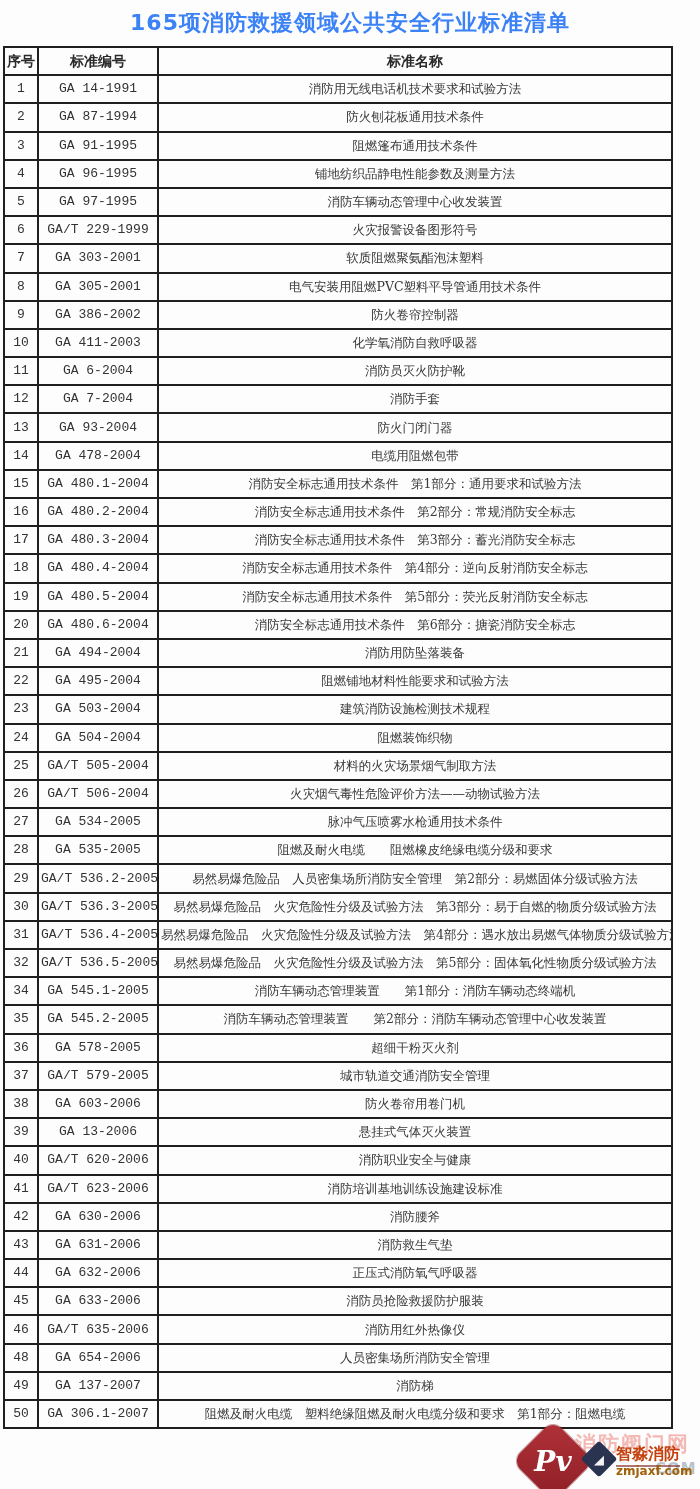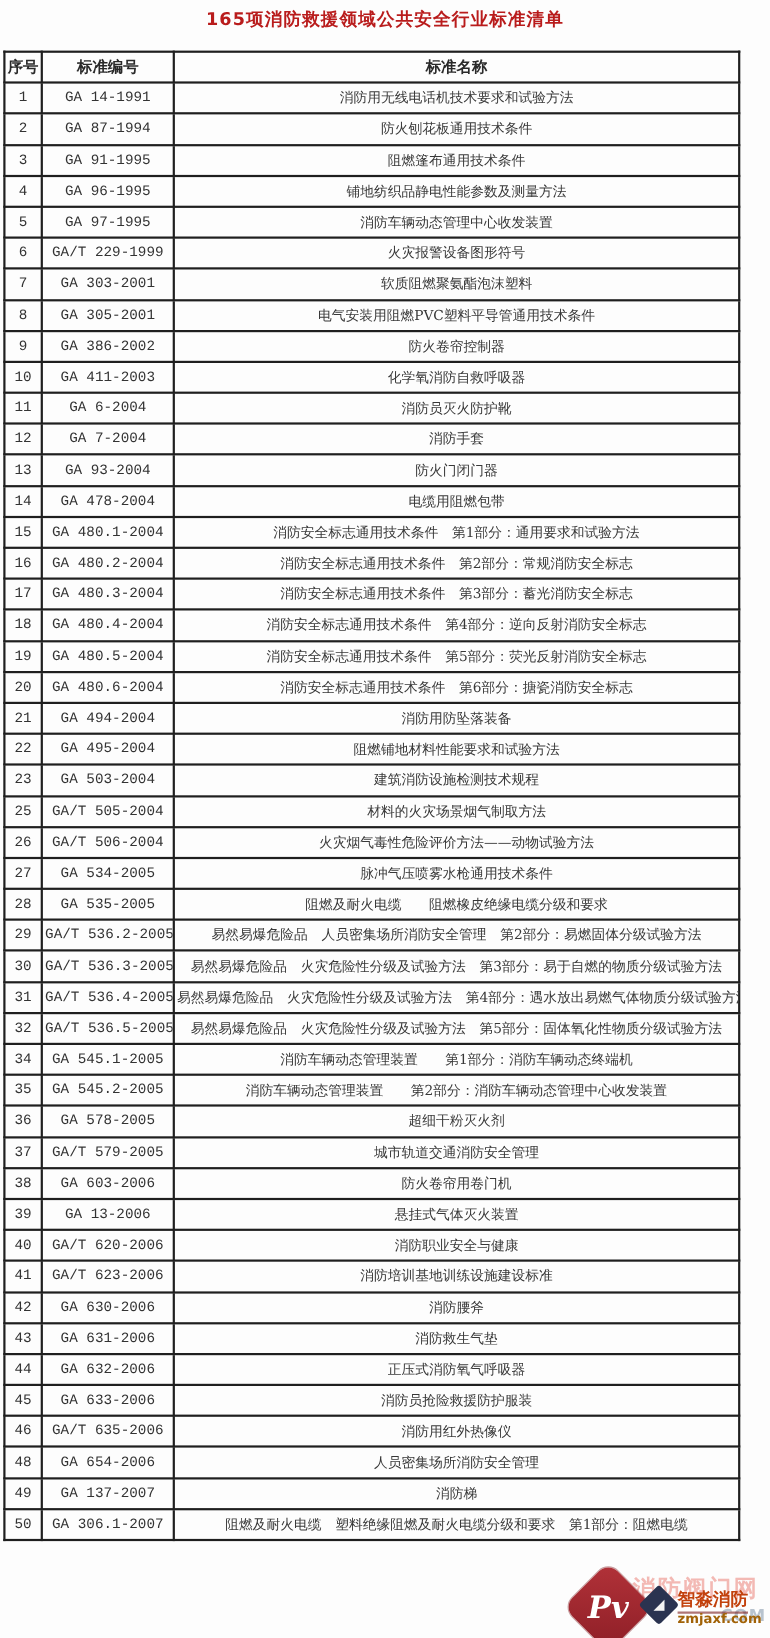--- a/index.html
+++ b/index.html
@@ -10,22 +10,22 @@
     font-family:"DejaVu Serif", serif;
     color:#3a3a3a;
     overflow:hidden;
     margin:0 auto;
   }
   .doc-title {
     position:absolute; top:8px; left:0; width:100%;
     text-align:center;
     font-family:"DejaVu Sans", sans-serif;
     font-weight:bold;
-    font-size:16px;
-    color:#b91c1c;
+    font-size:22px;
+    color:#3b82f6;
     letter-spacing:1px;
   }
   table.standards {
     position:absolute; left:3px; top:46px;
     width:670px;
     border-collapse:collapse;
     table-layout:fixed;
   }
   table.standards col.c-index { width:34px; }
   table.standards col.c-code  { width:120px; }
@@ -258,20 +258,25 @@
       <td class="idx">22</td>
       <td class="code">GA 495-2004</td>
       <td class="name">阻燃铺地材料性能要求和试验方法</td>
     </tr>
         <tr>
       <td class="idx">23</td>
       <td class="code">GA 503-2004</td>
       <td class="name">建筑消防设施检测技术规程</td>
     </tr>
         <tr>
+      <td class="idx">24</td>
+      <td class="code">GA 504-2004</td>
+      <td class="name">阻燃装饰织物</td>
+    </tr>
+        <tr>
       <td class="idx">25</td>
       <td class="code">GA/T 505-2004</td>
       <td class="name">材料的火灾场景烟气制取方法</td>
     </tr>
         <tr>
       <td class="idx">26</td>
       <td class="code">GA/T 506-2004</td>
       <td class="name">火灾烟气毒性危险评价方法——动物试验方法</td>
     </tr>
         <tr>

